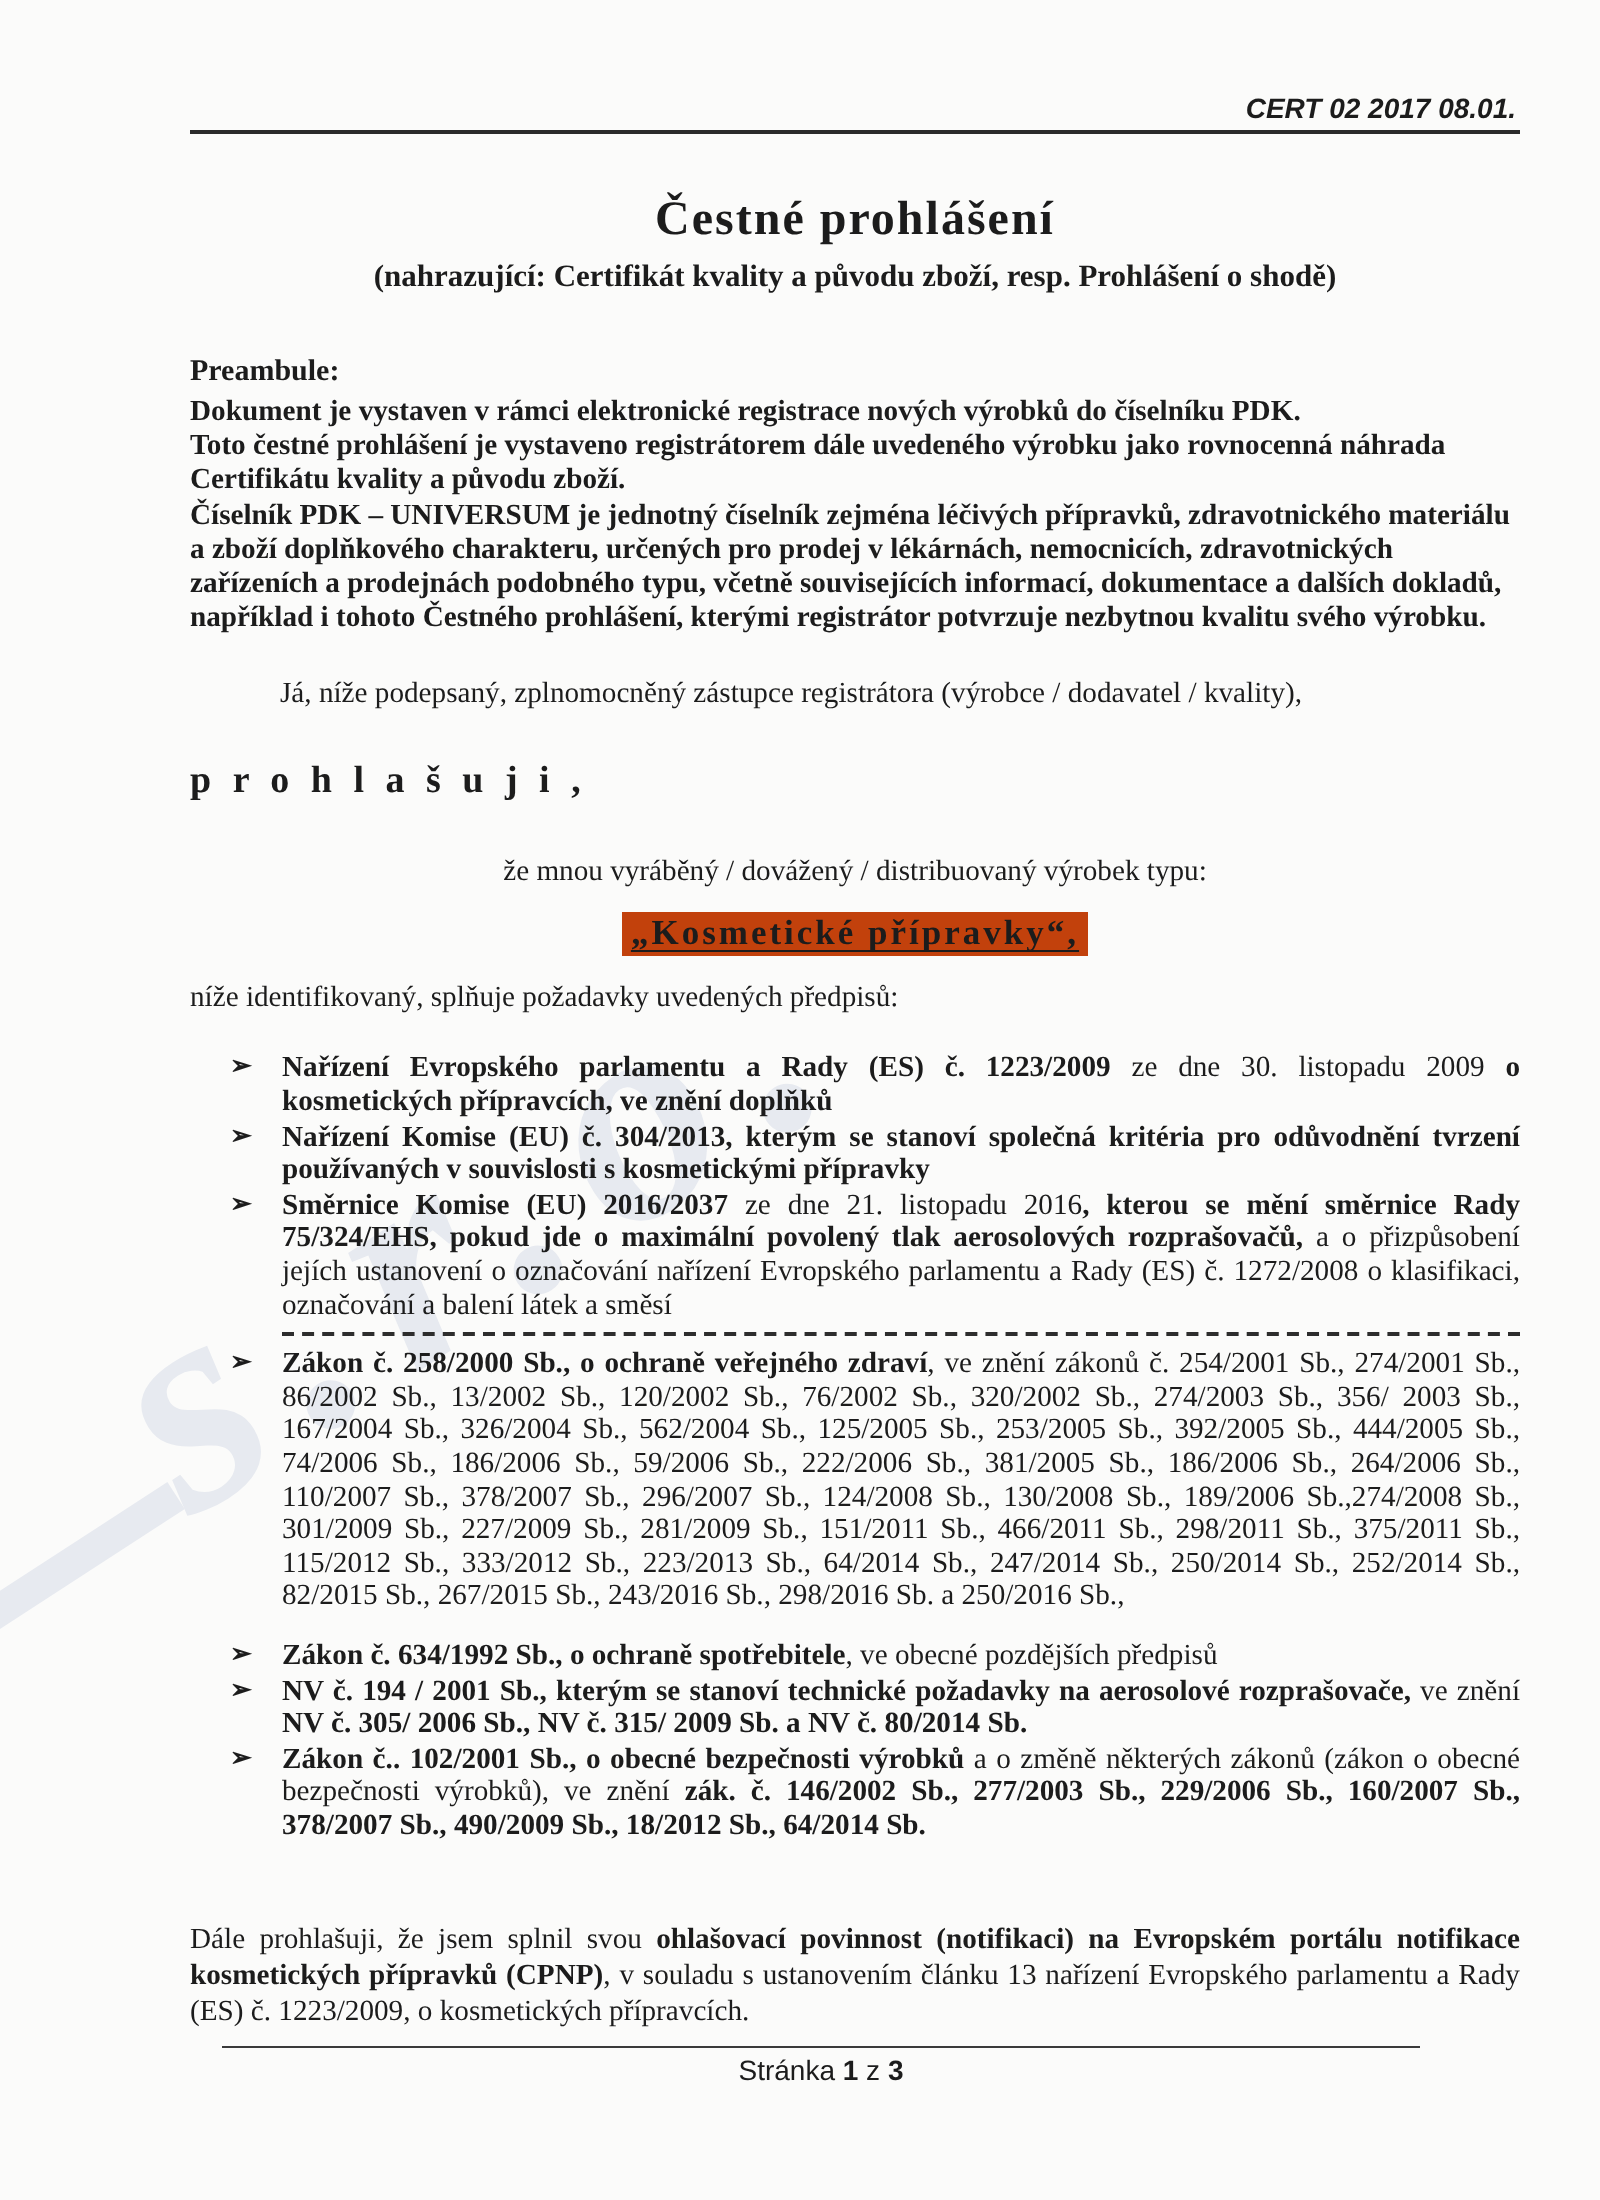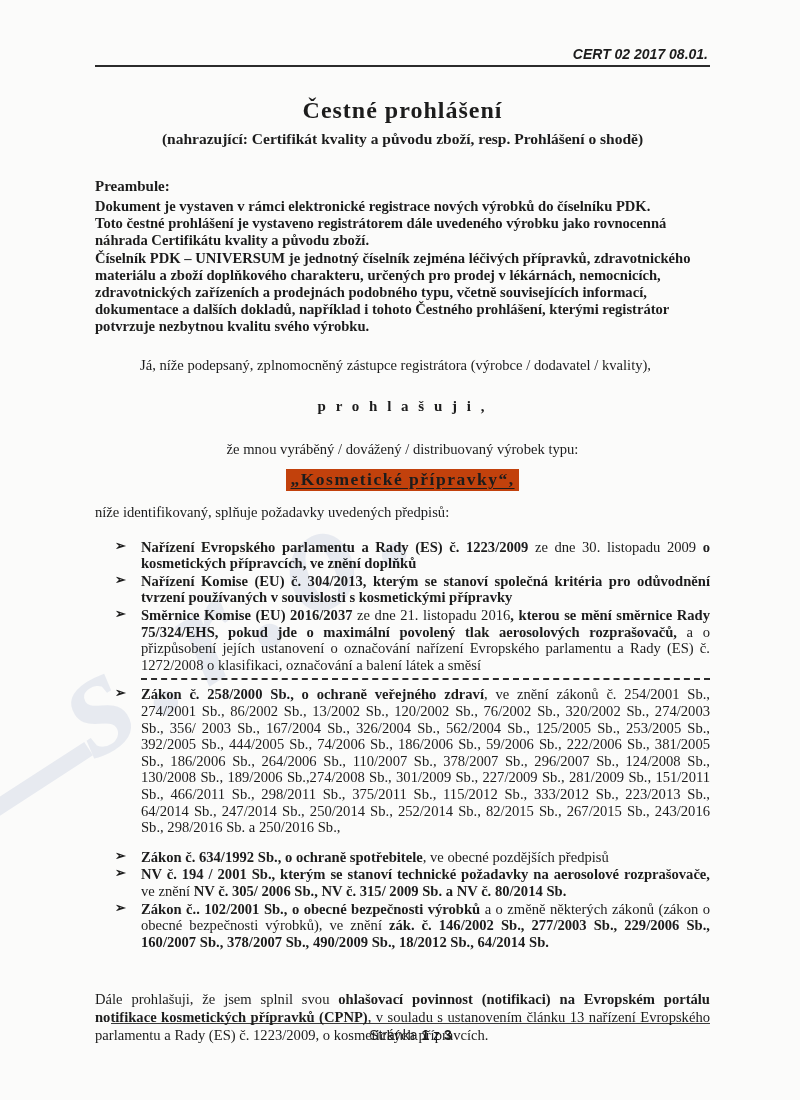--- a/index.html
+++ b/index.html
@@ -6,21 +6,21 @@
   body{
     width:800px;height:1100px;
     background:#fbfbfa;
     font-family:"Liberation Serif","DejaVu Serif",serif;
     color:#1c1c1c;
     position:relative;
     overflow:hidden;
   }
   .page{
     position:absolute;inset:0;
-    padding:46px 90px 0 95px;
+    padding:46px 40px 0 95px;
     box-sizing:border-box;
   }
   
   .watermark{
     position:absolute;
     left:30px;top:640px;
     width:900px;
     transform:rotate(-33deg);
     transform-origin:0 0;
     font-style:italic;
@@ -77,23 +77,22 @@
     font-size:14.6px;
     line-height:17.2px;
   }
   
   .decl-intro{
     margin:21px 0 0 0;
     text-indent:45px;
     font-size:14.6px;
   }
   .decl-verb{
-    text-align:center;
-    font-weight:bold;
-    font-size:15px;
+    font-weight:bold;
+    font-size:19px;
     letter-spacing:3px;
     margin:24px 0 26px 0;
   }
   .decl-product-line{font-size:14.6px;margin:0 0 11px 0;text-align:center;}
   .decl-product-type{
     text-align:center;
     margin:0 0 13px 0;
   }
   .decl-product-type span{
     display:inline-block;

